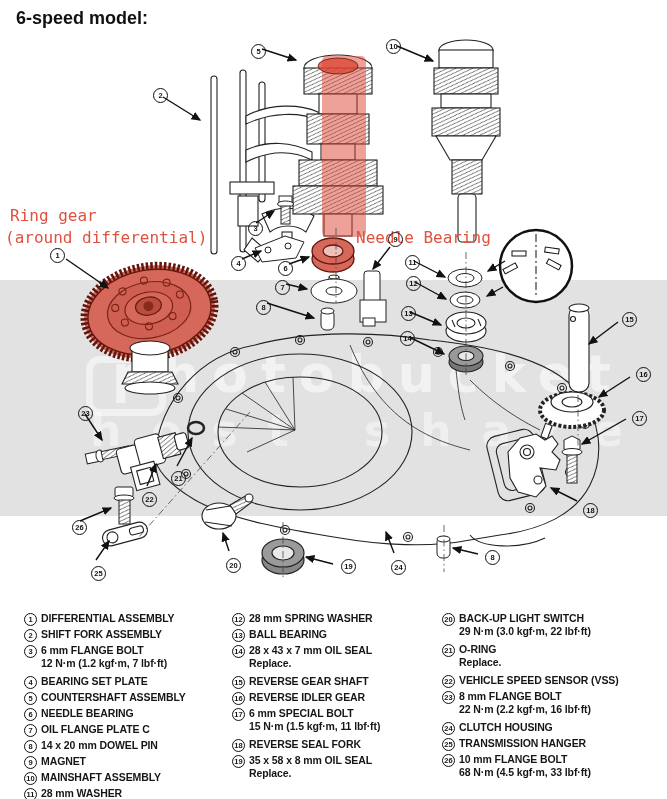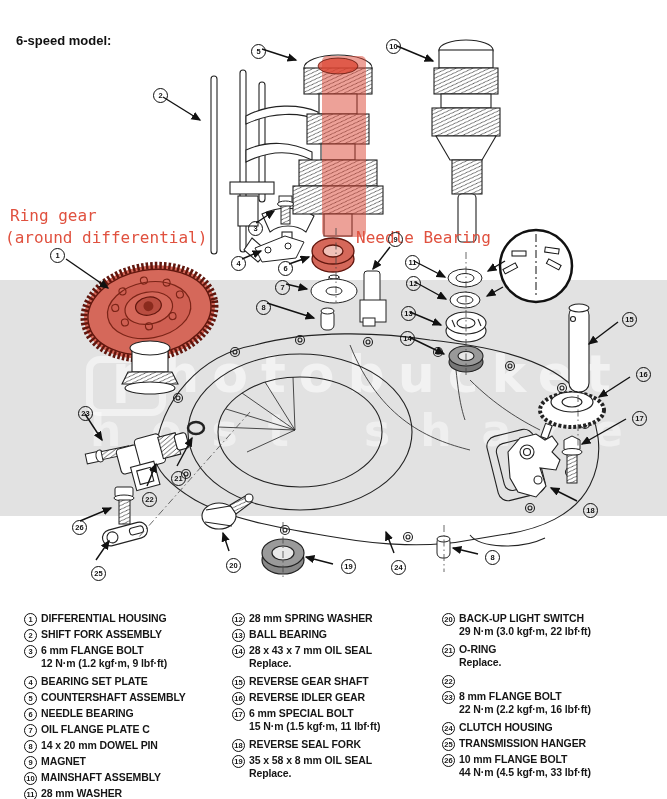--- a/index.html
+++ b/index.html
@@ -6,21 +6,21 @@
   #page{position:relative;width:667px;height:799px;background:#ffffff;overflow:hidden;
         font-family:"Liberation Sans",sans-serif;}
   .grayband{position:absolute;left:0;top:280px;width:667px;height:236px;background:#e2e2e2;}
   .wm1{position:absolute;left:112px;top:344px;font-family:"DejaVu Sans",sans-serif;font-weight:bold;
        font-size:52px;letter-spacing:13px;color:rgba(255,255,255,0.55);white-space:nowrap;}
   .wm2{position:absolute;left:90px;top:405px;font-family:"DejaVu Sans",sans-serif;font-weight:bold;
        font-size:44px;letter-spacing:30px;color:rgba(255,255,255,0.45);white-space:nowrap;}
   .wmcam{position:absolute;left:86px;top:356px;width:66px;height:46px;border:7px solid rgba(255,255,255,0.5);
        border-radius:14px;}
   svg{position:absolute;left:0;top:0;}
-  .model-label{position:absolute;left:16px;top:8px;font-size:13px;font-weight:bold;color:#111;margin-top:25px;}
+  .model-label{position:absolute;left:16px;top:8px;font-size:18px;font-weight:bold;color:#111;}
   .redlbl{position:absolute;font-family:"DejaVu Sans Mono",monospace;font-size:16px;color:#e0513f;white-space:nowrap;}
   .callout{position:absolute;width:13px;height:13px;border:1.2px solid #111;border-radius:50%;
        font-size:7.5px;font-weight:bold;color:#111;display:flex;align-items:center;justify-content:center;
        background:transparent;z-index:6;}
   .plist-col{position:absolute;width:212px;color:#161616;}
   .pitem{display:flex;gap:4px;margin-bottom:2px;}
   .pitem.has-note{margin-bottom:5px;}
   .cnum{flex:0 0 auto;width:11px;height:11px;border:1px solid #111;border-radius:50%;font-size:7.5px;
        line-height:11px;text-align:center;font-weight:bold;margin-top:1px;}
   .ptxt{font-size:10.5px;font-weight:bold;line-height:13px;letter-spacing:-0.1px;}
@@ -365,34 +365,34 @@
   <div class="callout" style="left:142px;top:492px;">22</div>
   <div class="callout" style="left:78px;top:406px;">23</div>
   <div class="callout" style="left:391px;top:560px;">24</div>
   <div class="callout" style="left:91px;top:566px;">25</div>
   <div class="callout" style="left:72px;top:520px;">26</div>
 
   <div class="plist-col" style="left:24px;top:612px;">
     <div class="pitem">
         <span class="cnum">1</span>
         <span class="ptxt">
-          <span class="pname">DIFFERENTIAL HOUSING</span>
+          <span class="pname">DIFFERENTIAL ASSEMBLY</span>
         </span>
       </div>
     <div class="pitem">
         <span class="cnum">2</span>
         <span class="ptxt">
           <span class="pname">SHIFT FORK ASSEMBLY</span>
         </span>
       </div>
     <div class="pitem has-note">
         <span class="cnum">3</span>
         <span class="ptxt">
           <span class="pname">6 mm FLANGE BOLT</span>
-          <span class="pnote">12 N·m (1.2 kgf·m, 9 lbf·ft)</span>
+          <span class="pnote">12 N·m (1.2 kgf·m, 7 lbf·ft)</span>
         </span>
       </div>
     <div class="pitem">
         <span class="cnum">4</span>
         <span class="ptxt">
           <span class="pname">BEARING SET PLATE</span>
         </span>
       </div>
     <div class="pitem">
         <span class="cnum">5</span>
@@ -502,20 +502,23 @@
       </div>
     <div class="pitem has-note">
         <span class="cnum">21</span>
         <span class="ptxt">
           <span class="pname">O-RING</span>
           <span class="pnote">Replace.</span>
         </span>
       </div>
     <div class="pitem">
         <span class="cnum">22</span>
+        <span class="ptxt">
+          <span class="pname">VEHICLE SPEED SENSOR (VSS)</span>
+        </span>
       </div>
     <div class="pitem has-note">
         <span class="cnum">23</span>
         <span class="ptxt">
           <span class="pname">8 mm FLANGE BOLT</span>
           <span class="pnote">22 N·m (2.2 kgf·m, 16 lbf·ft)</span>
         </span>
       </div>
     <div class="pitem">
         <span class="cnum">24</span>
@@ -526,18 +529,18 @@
     <div class="pitem">
         <span class="cnum">25</span>
         <span class="ptxt">
           <span class="pname">TRANSMISSION HANGER</span>
         </span>
       </div>
     <div class="pitem has-note">
         <span class="cnum">26</span>
         <span class="ptxt">
           <span class="pname">10 mm FLANGE BOLT</span>
-          <span class="pnote">44 N·m (4.5 kgf·m, 33 lbf·ft)</span>
+          <span class="pnote">68 N·m (4.5 kgf·m, 33 lbf·ft)</span>
         </span>
       </div>
   </div>
 
 </div>
 
 </body></html>

